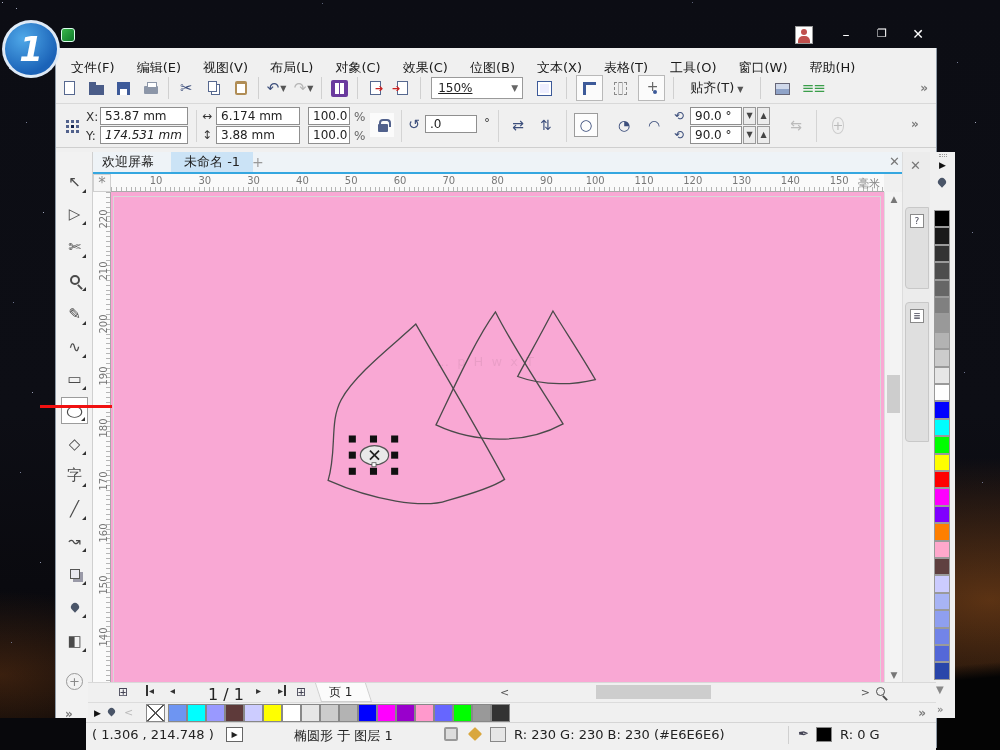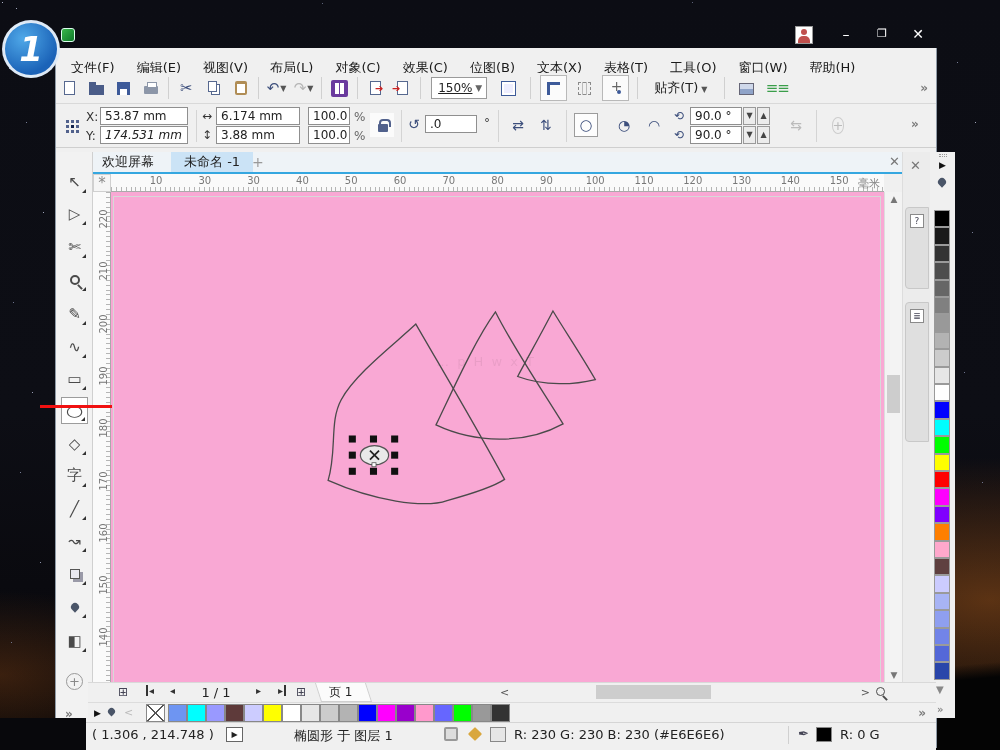--- a/index.html
+++ b/index.html
@@ -56,21 +56,21 @@
   #menubar { position:absolute; left:1px; top:26px; width:712px; height:25px; background:#f0f0f0; border-bottom:3px solid #be185d; white-space:nowrap; padding-left:4px;margin-top:8px; }
   .mitem { display:inline-block; padding:0 11px; line-height:24px; font-size:13px; color:#1a1a1a; }
 
   
   #toolbar { position:absolute; left:1px; top:51px; width:880px; height:31px; background:#f0f0f0; border-bottom:1px solid #d9d9d9; }
   .tbtn { position:relative; display:inline-flex; align-items:center; justify-content:center; width:27px; height:26px; margin-top:2px; vertical-align:top; }
   .tbtn .g { font-size:15px; color:#3d4f7c; }
   .tbtn.dis .g { color:#b5b5b5; }
   .tbtn .dd { font-size:8px; color:#555; margin-left:1px; }
   .tsep { display:inline-block; width:1px; height:22px; background:#d0d0d0; margin:4px 4px 0 4px; vertical-align:top; }
-  #zoom-combo { position:relative; display:inline-block; width:56px; height:22px; margin:4px 4px 0 2px; background:#fff; border:1px solid #9a9a9a; vertical-align:top; font-size:12px; line-height:20px; padding-left:6px;text-decoration:underline; }
+  #zoom-combo { position:relative; display:inline-block; width:92px; height:22px; margin:4px 4px 0 2px; background:#fff; border:1px solid #9a9a9a; vertical-align:top; font-size:12px; line-height:20px; padding-left:6px;text-decoration:underline; }
   #zoom-combo .dd { position:absolute; right:4px; top:0; color:#666; font-size:9px; }
   .boxed { border:1px solid #b9b9b9; background:#fbfbfb; }
   #snap-btn { display:inline-block; height:24px; line-height:24px; margin:3px 2px 0 2px; padding:0 6px; font-size:13px; vertical-align:top; }
   #snap-btn .dd { font-size:8px; color:#555; margin-left:3px; }
   .chev { color:#7a7a7a; font-size:12px; font-weight:bold; }
   #toolbar-chev { position:absolute; right:8px; top:8px; }
 
   
   #propbar { position:absolute; left:1px; top:82px; width:880px; height:44px; background:#f0f0f0; border-bottom:1px solid #cfcfcf; font-size:12px; }
   .pfield { position:absolute; height:18px; background:#fff; border:1px solid #8f8f8f; line-height:16px; padding-left:4px; font-size:12px; white-space:nowrap; }
@@ -145,21 +145,21 @@
   #palette .grip { position:absolute; left:9px; top:2px; width:8px; height:3px; border-top:1px dotted #999; border-bottom:1px dotted #999; }
   #palette .fly { position:absolute; left:9px; top:8px; font-size:9px; color:#111; }
   #palette .drp { position:absolute; left:8px; top:26px; }
   #palette .sw { position:absolute; left:4px; width:16px; height:17.4px; border:1px solid #9a9a9a; }
   #palette .arr { position:absolute; left:6px; font-size:10px; color:#888; }
 
   
   #pagebar { position:absolute; left:33px; top:660px; width:848px; height:20px; background:#f0f0f0; border-top:1px solid #d9d9d9; font-size:12px; }
   #pagebar .nv { position:absolute; top:2px; font-size:10px; color:#333; }
   #pagebar .pgico { position:absolute; top:2px; font-size:12px; color:#445; }
-  #page-indicator { position:absolute; left:100px; top:2px; width:56px; text-align:center; font-size:13px; }
+  #page-indicator { position:absolute; left:100px; top:2px; width:56px; text-align:right; font-size:16px; }
   #page-tab { position:absolute; left:230px; top:0px; height:19px; line-height:19px; padding:0 16px 0 10px; background:#fbfbfb; border:1px solid #cfcfcf; border-top:none; transform:skewX(18deg); }
   #page-tab b { display:inline-block; transform:skewX(-18deg); font-weight:normal; font-size:12px; }
   #hscroll { position:absolute; left:410px; top:0; width:400px; height:19px; }
   #hscroll .arr { position:absolute; top:3px; font-size:11px; color:#555; }
   #hscroll .thumb { position:absolute; left:98px; top:2px; width:115px; height:14px; background:#cdcdcd; }
   #pagebar .mag { position:absolute; left:788px; top:4px; }
 
   
   #docpal { position:absolute; left:33px; top:680px; width:848px; height:20px; background:#f0f0f0; border-top:1px solid #dcdcdc; }
   #docpal .fly { position:absolute; left:6px; top:5px; font-size:9px; color:#111; }

